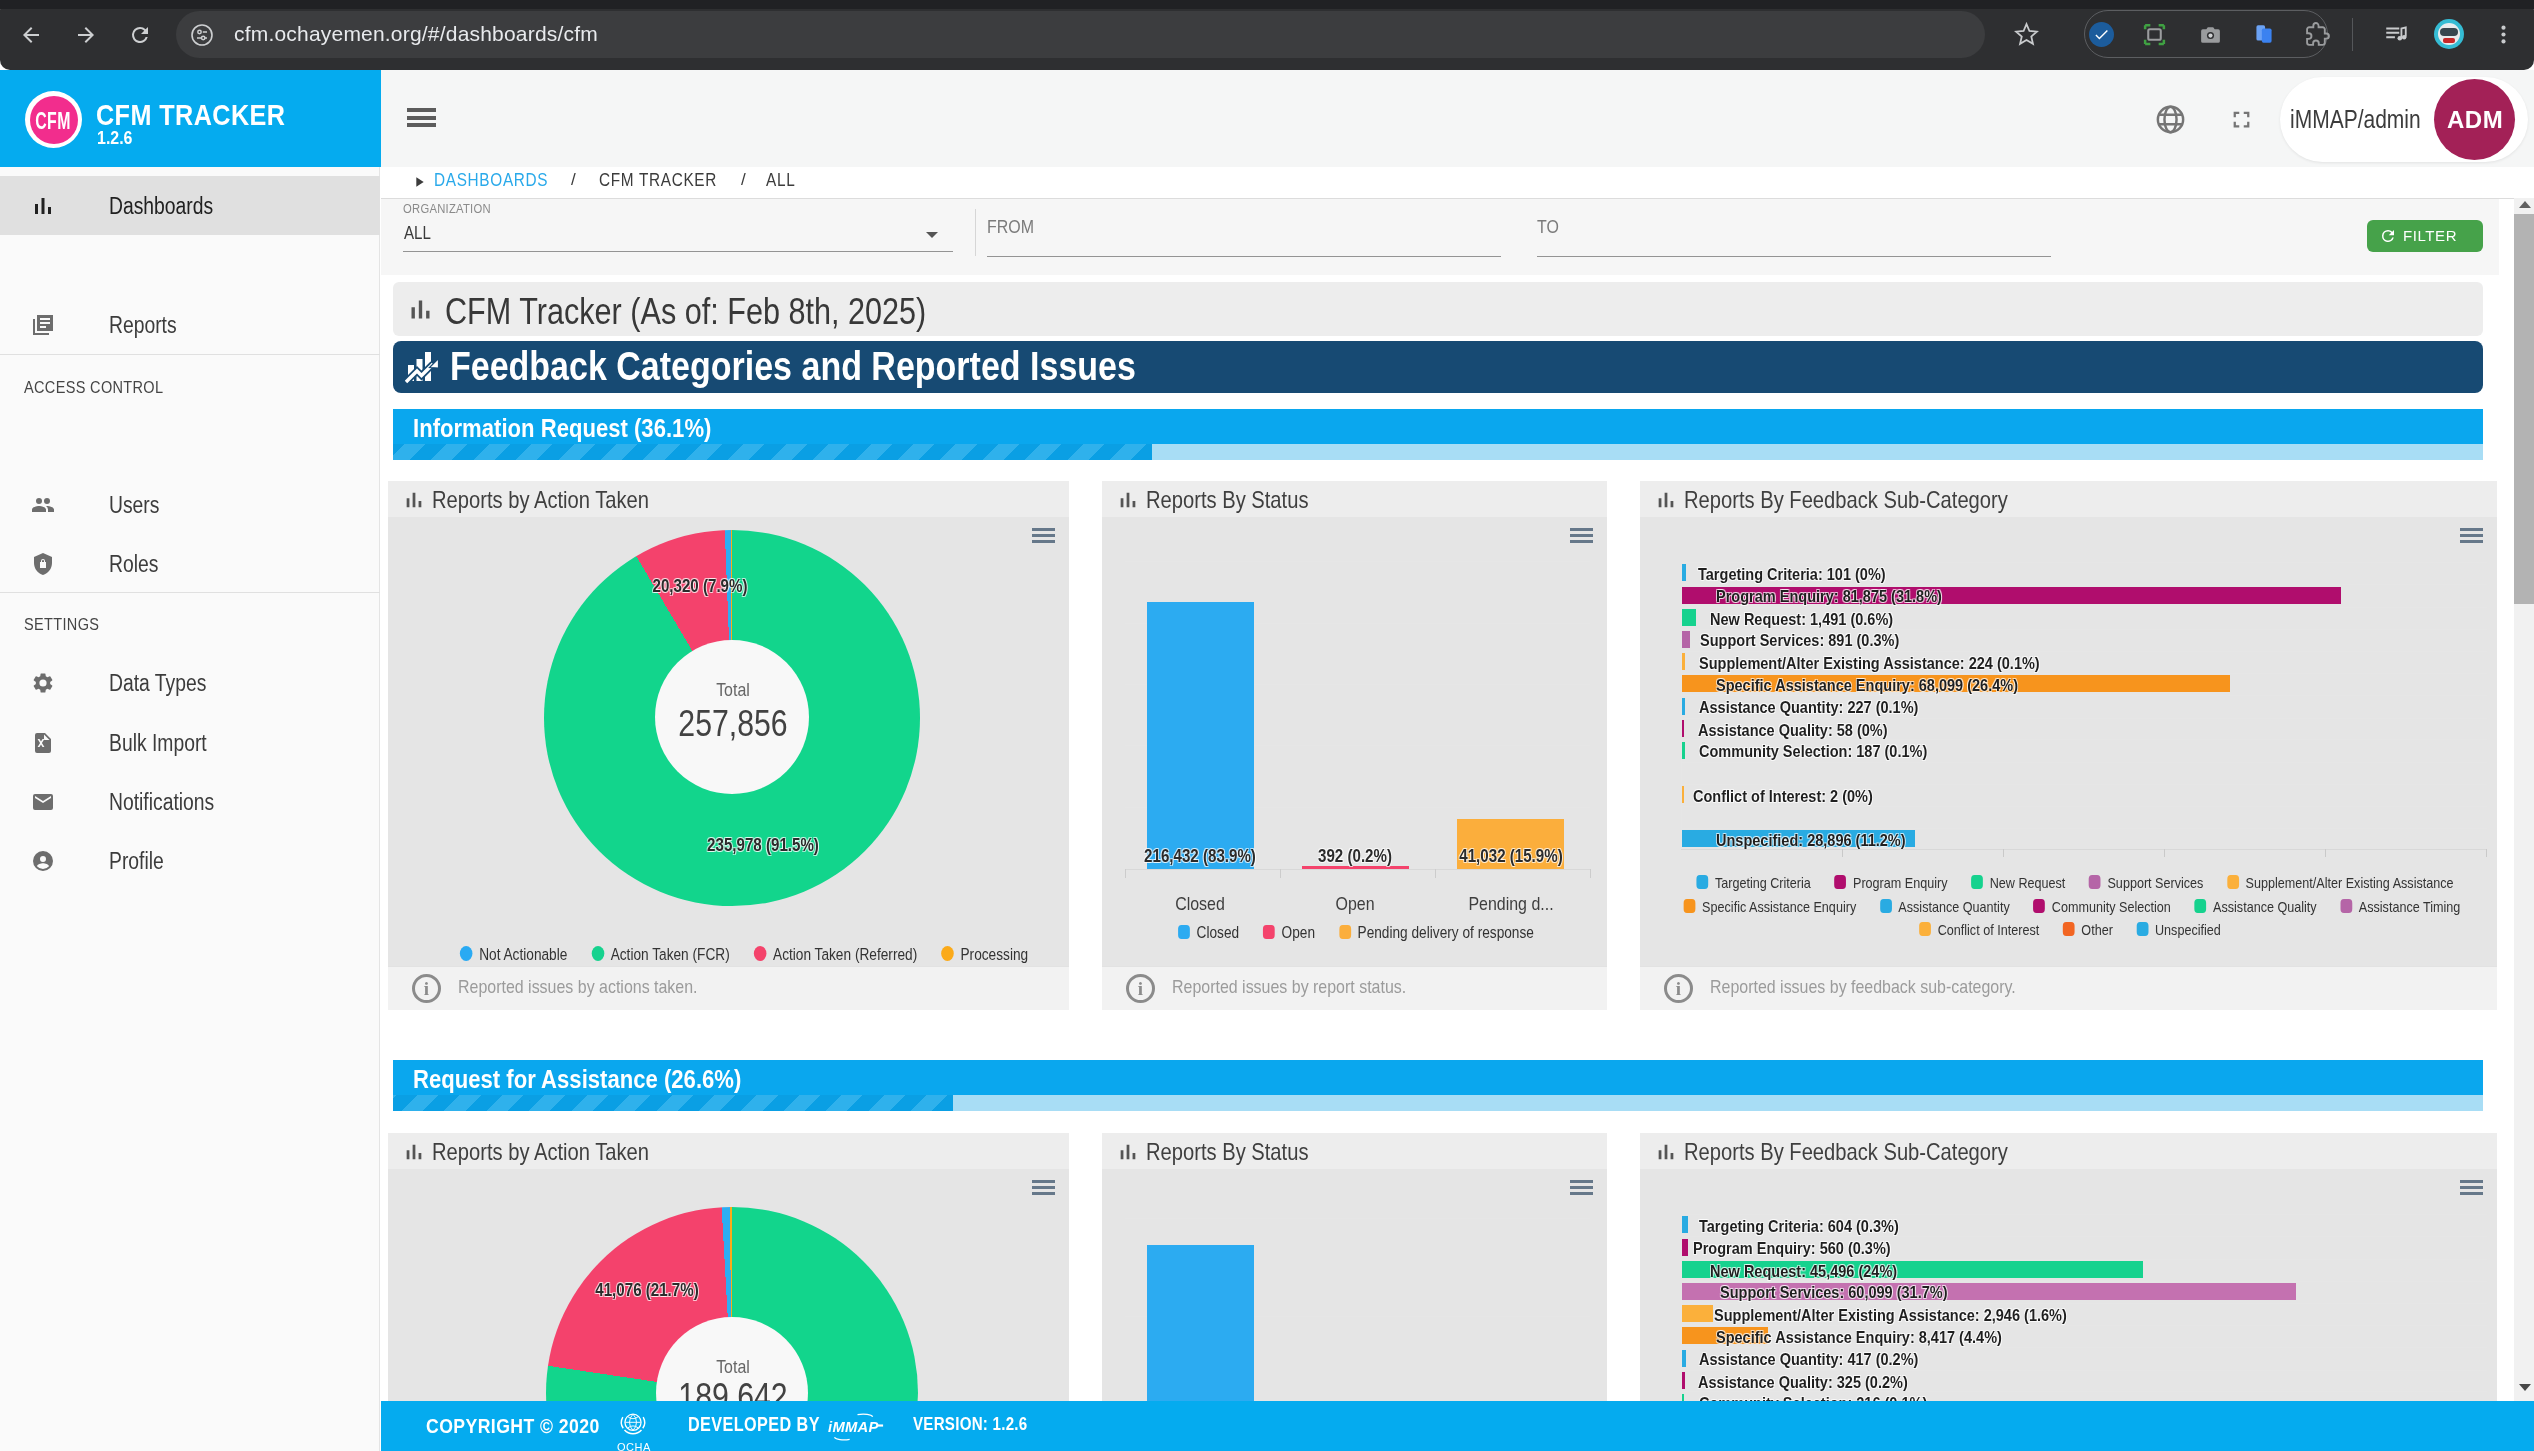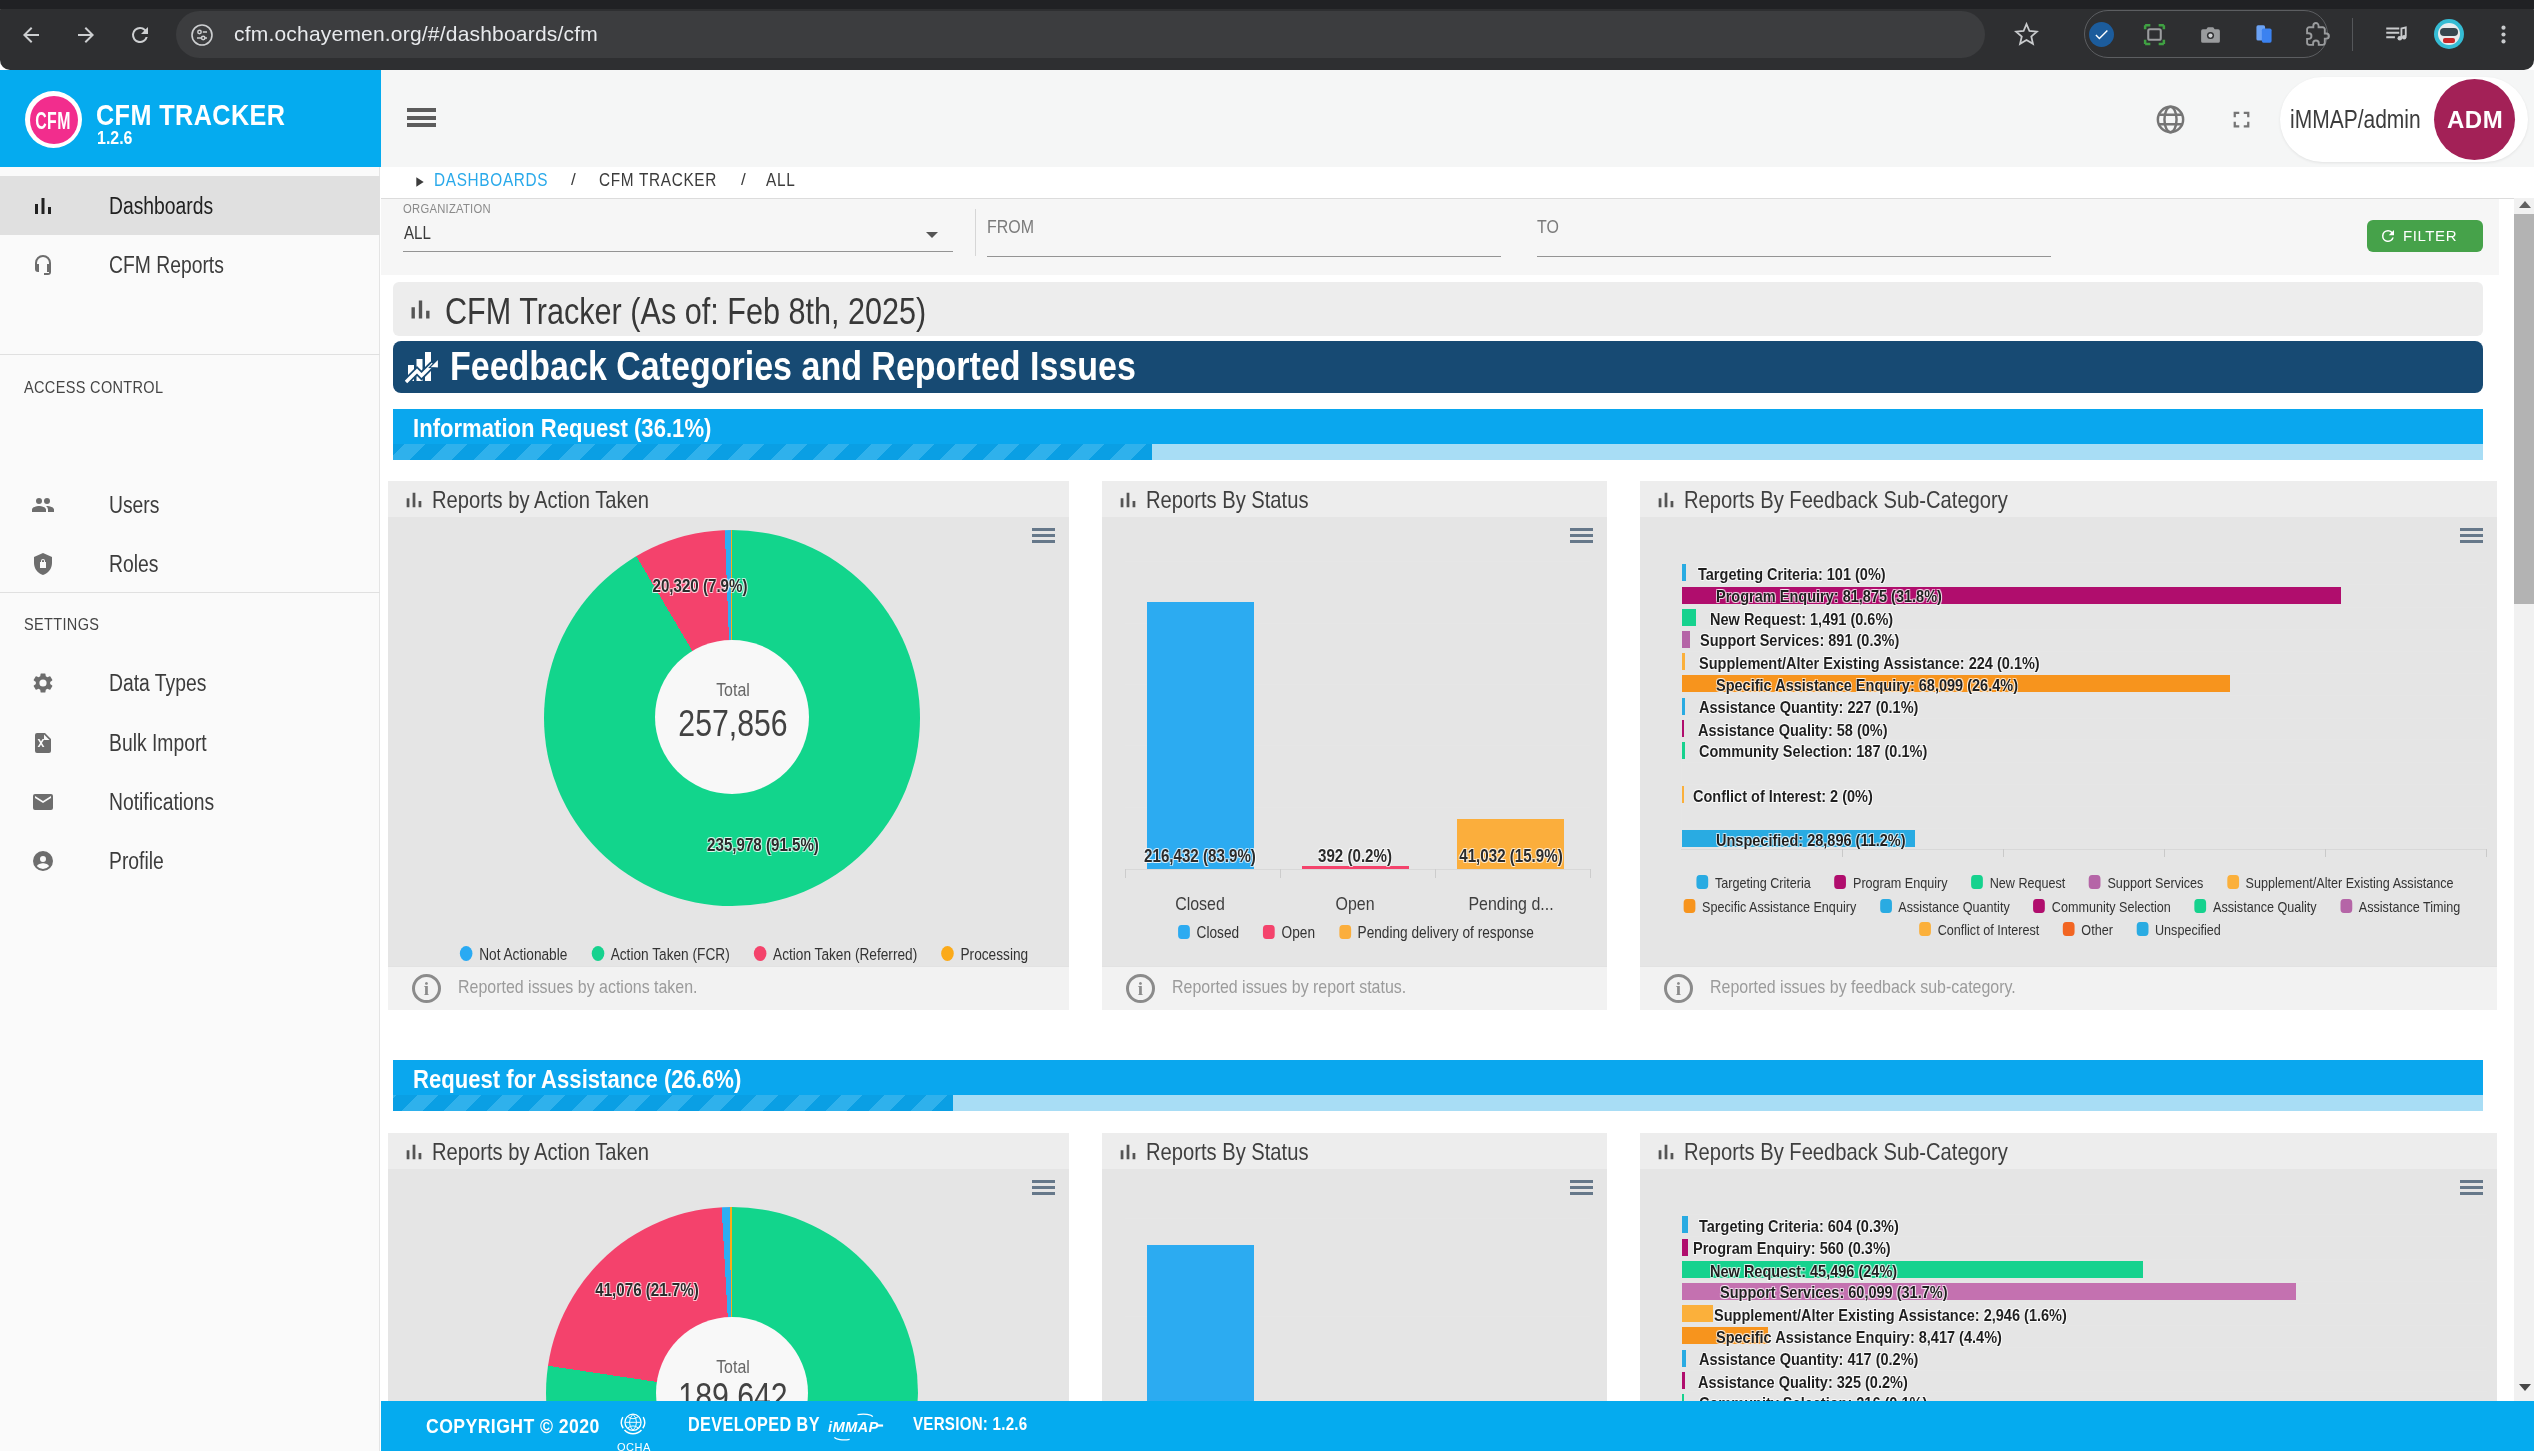--- a/index.html
+++ b/index.html
@@ -132,25 +132,25 @@
   <div class="t cx" style="left:97px;top:57px;font-size:19px;font-weight:bold;color:#fff">1.2.6</div>
 </div>
 
 <div id="sidebar">
   <div class="menurow" style="top:9px;background:#e0e0e0">
     <svg class="mic" viewBox="0 0 24 24">
         <path d="M4 10h3v10H4zm6.5-6h3v16h-3zM17 13h3v7h-3z" fill="#212121"></path>
       </svg>
     <div class="mlabel" style="color:#212121">Dashboards</div>
   </div>
-  <div class="menurow" style="top:68px">
-    <svg class="mic" viewBox="0 0 24 24">
-        <path d="M12 2a8 8 0 0 0-8 8v6a3 3 0 0 0 3 3h1v-8H6v-1a6 6 0 1 1 12 0v1h-2v8h2v1h-5v2h4a3 3 0 0 0 3-3V10a8 8 0 0 0-8-8z" fill="#6d6d6d"></path>
-      </svg>
-    <div class="mlabel">CFM Reports</div>
+  <div class="menurow" style="top:128px">
+    <svg class="mic" viewBox="0 0 24 24">
+        <path d="M4 6H2v16h16v-2H4zm18-4H6v16h16zm-3 9H9V9h10zm-4 4H9v-2h6zm4-8H9V5h10z" fill="#6d6d6d"></path>
+      </svg>
+    <div class="mlabel">Reports</div>
   </div>
   <div class="sdivider" style="top:187px"></div>
   <div class="sechead" style="top:210px">ACCESS CONTROL</div>
   <div class="menurow" style="top:367px">
     <svg class="mic" viewBox="0 0 24 24">
         <path d="M12 1 3 5v6c0 5.55 3.84 10.74 9 12 5.16-1.26 9-6.45 9-12V5zm3 15H9v-6h1V9a2 2 0 1 1 4 0v1h1zm-2-6V9a1 1 0 1 0-2 0v1z" fill="#6d6d6d"></path>
       </svg>
     <div class="mlabel">Roles</div>
   </div>
   <div class="menurow" style="top:308px">

